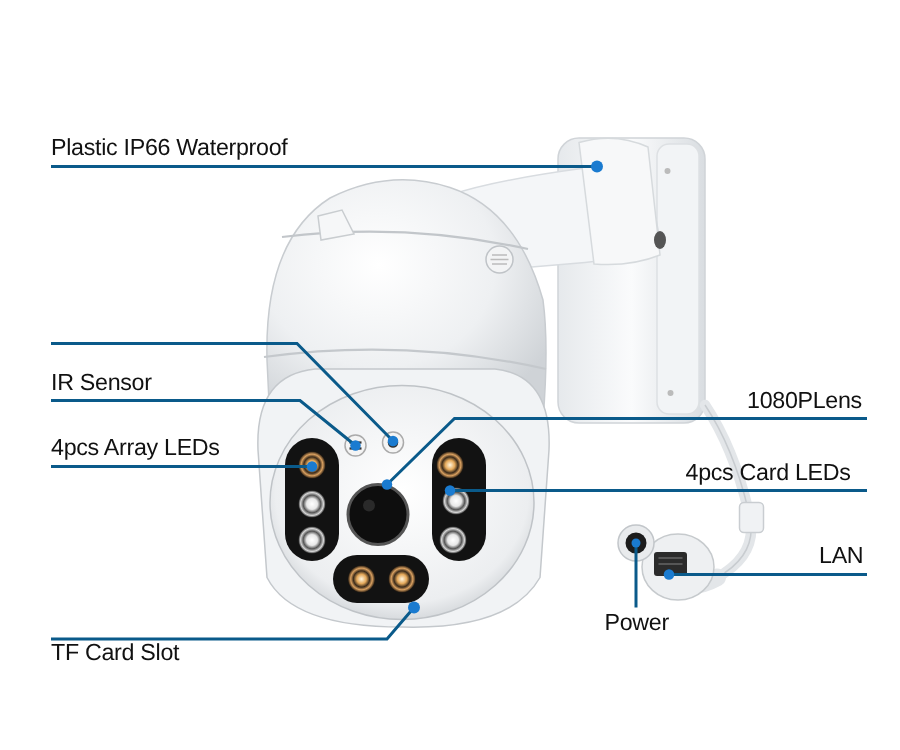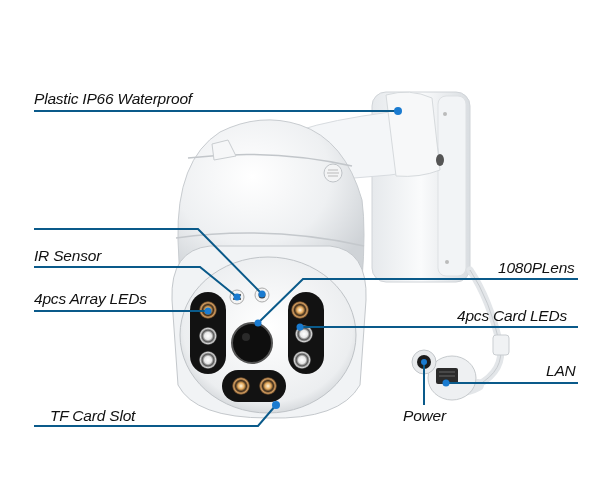--- a/index.html
+++ b/index.html
@@ -1,18 +1,18 @@
 <!DOCTYPE html>
 <html><head>
   <meta charset="utf-8">
   <style>
     html, body { margin: 0; padding: 0; background: #ffffff; }
     body { width: 600px; height: 500px; position: relative; overflow: hidden;
            font-family: "Liberation Sans", sans-serif; }
-    .stage { position: absolute; left: 0; top: 0; width: 600px; height: 380px; font-style: italic; }
+    .stage { position: absolute; left: 0; top: 0; width: 600px; height: 380px; }
     .label { position: absolute; font-size: 15.5px; color: #111; white-space: nowrap; letter-spacing: -0.2px; }
     svg.art { position: absolute; left: 0; top: 0; }
   </style>
 </head>
 <body>
 
 <div class="stage">
 
   <svg class="art" width="600" height="500" viewBox="0 0 600 500">
     <defs>
@@ -134,18 +134,18 @@
       <circle cx="258" cy="323" r="3.5"></circle>
       <circle cx="300" cy="327" r="3.5"></circle>
       <circle cx="446" cy="383" r="3.5"></circle>
       <circle cx="424" cy="362" r="3"></circle>
     </g>
   </svg>
 
   <span class="label" style="left:34px; top:90px;">Plastic IP66 Waterproof</span>
   <span class="label" style="left:34px; top:247px;">IR Sensor</span>
   <span class="label" style="left:34px; top:290px;">4pcs Array LEDs</span>
-  <span class="label" style="left:34px; top:407px;margin-left:16px;">TF Card Slot</span>
+  <span class="label" style="left:34px; top:427px;">TF Card Slot</span>
   <span class="label" style="left:498px; top:259px;">1080PLens</span>
   <span class="label" style="left:457px; top:307px;">4pcs Card LEDs</span>
   <span class="label" style="left:546px; top:362px;">LAN</span>
   <span class="label" style="left:403px; top:407px;text-align:center;">Power</span>
 </div>
 
 </body></html>

